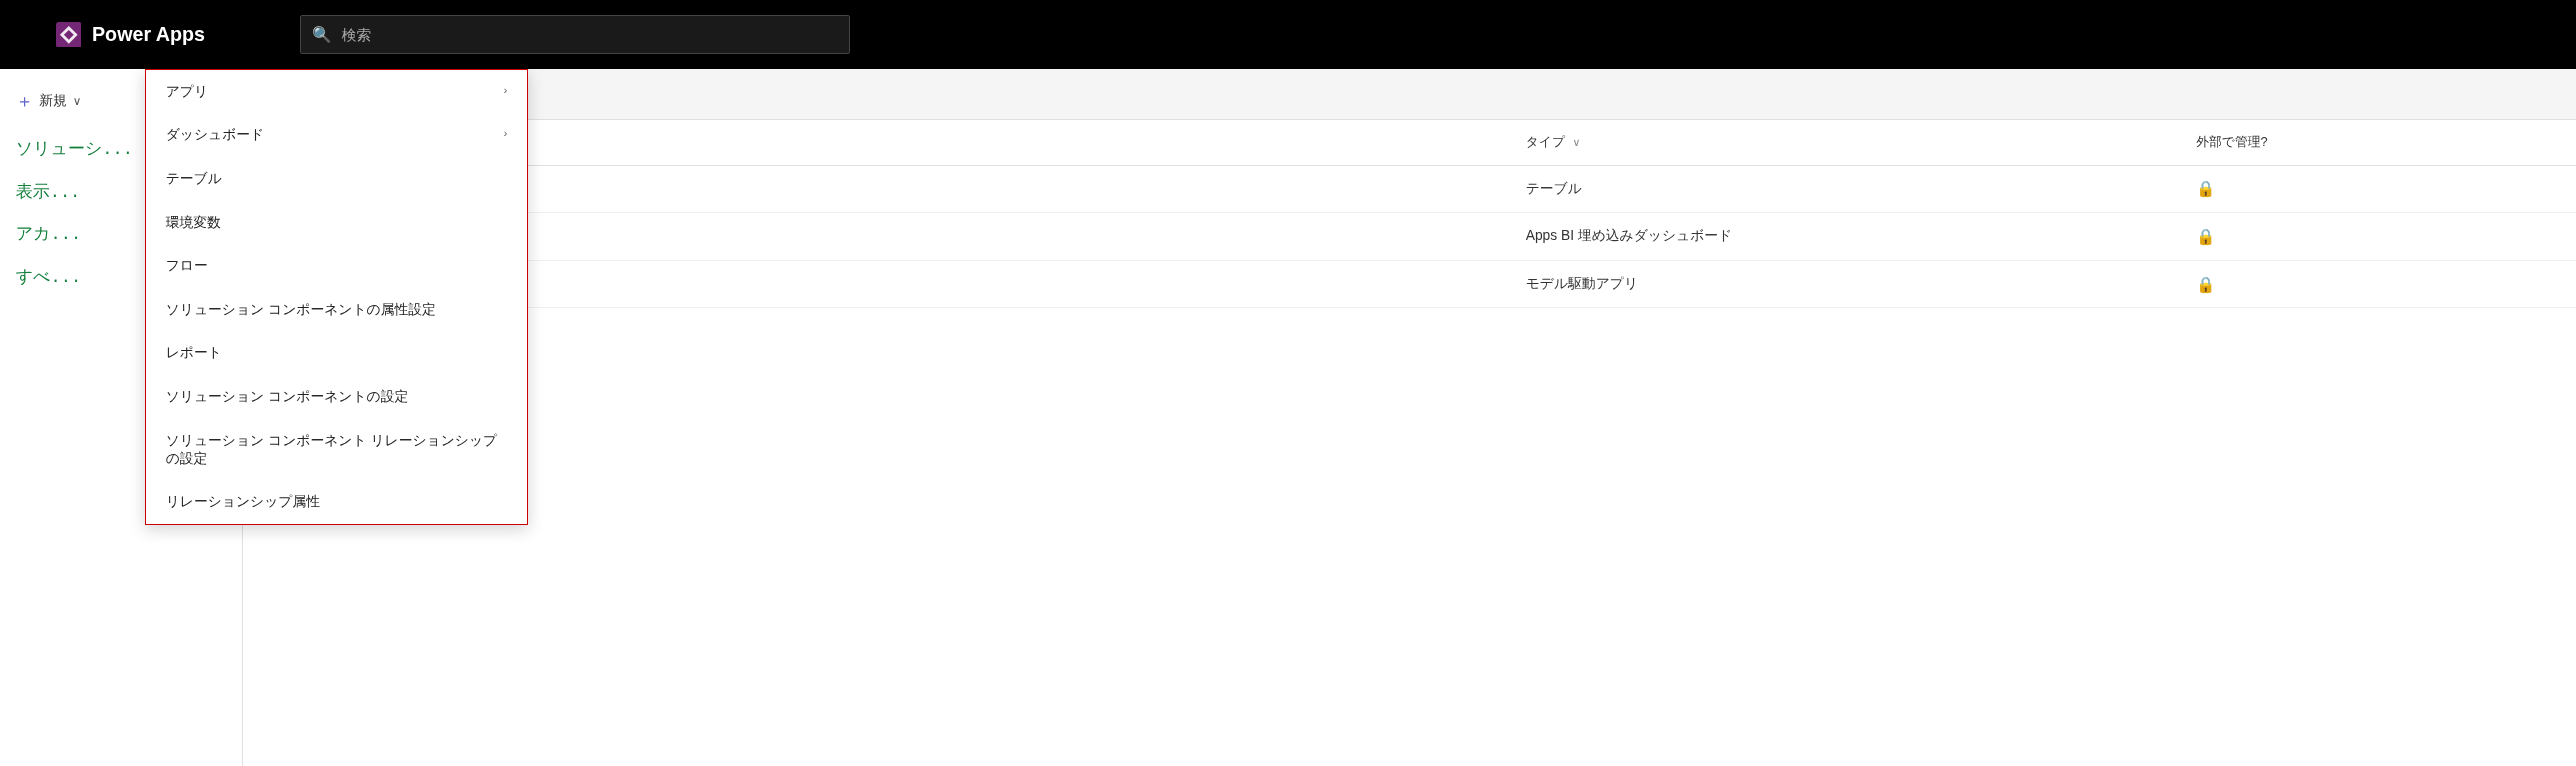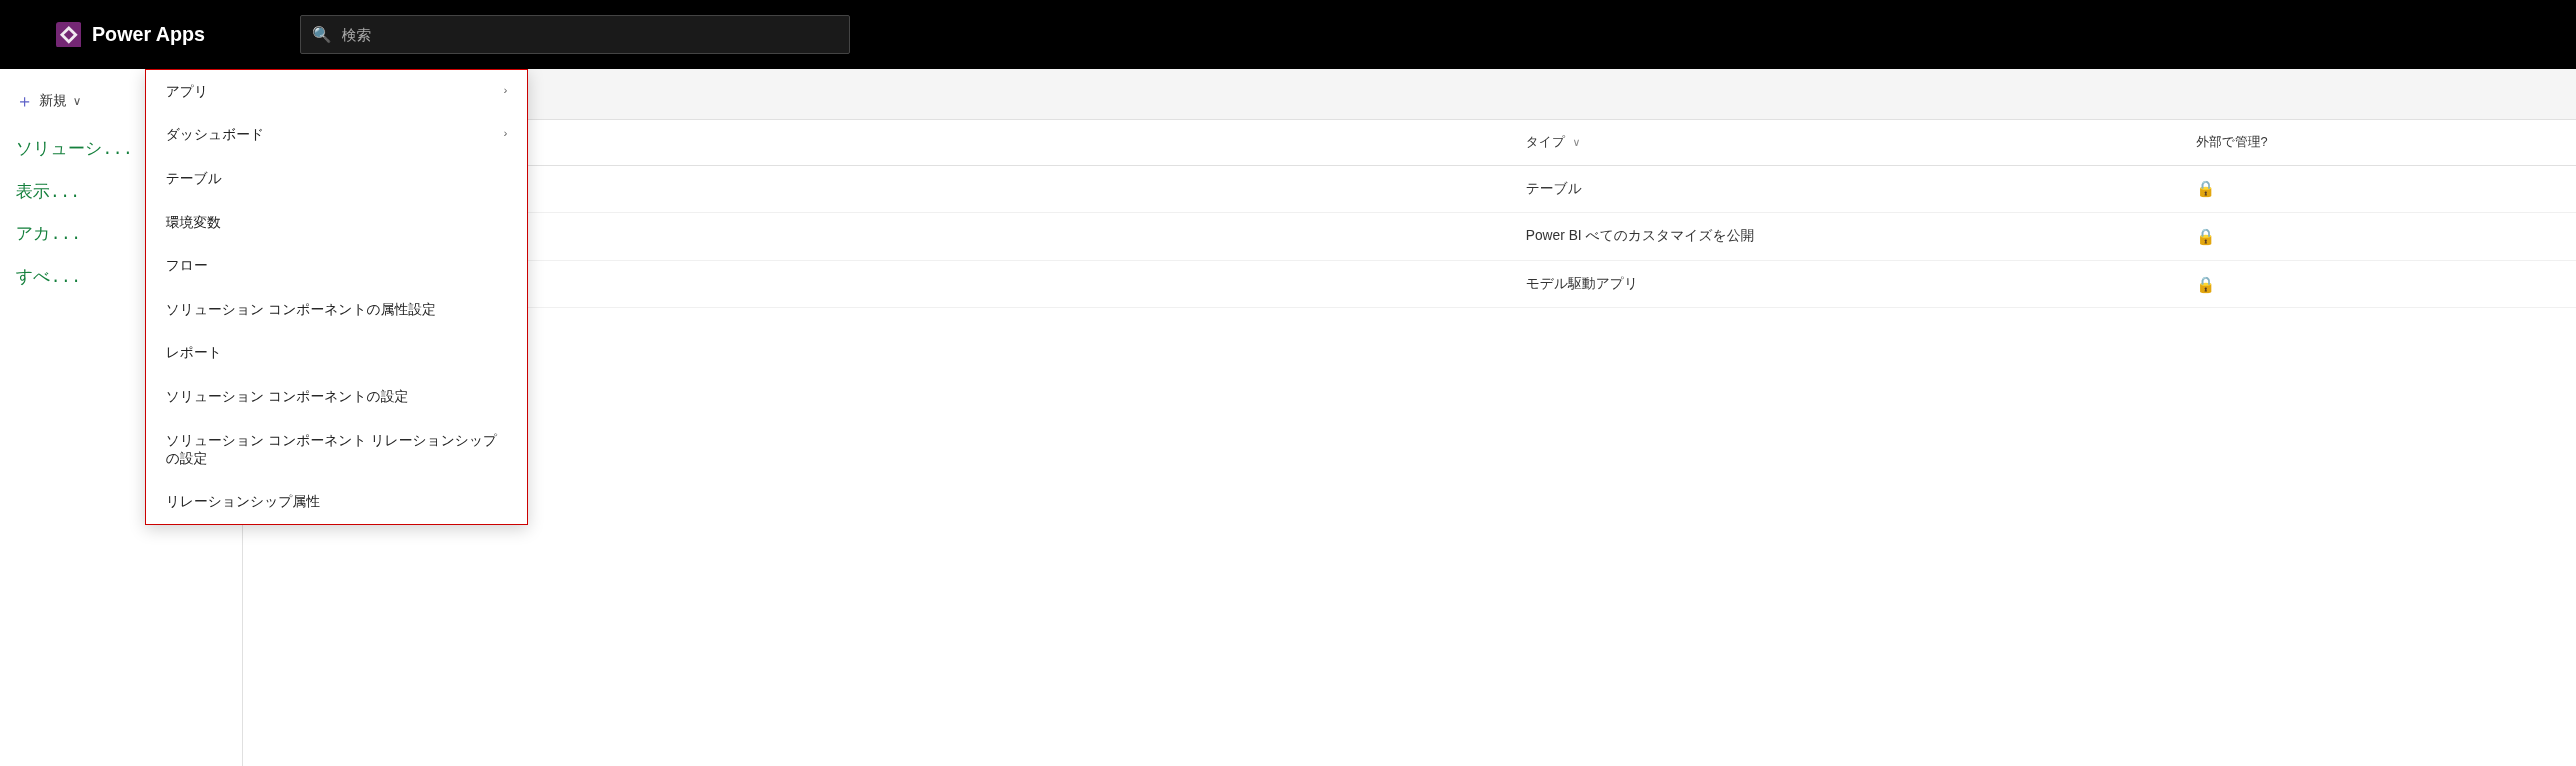--- a/index.html
+++ b/index.html
@@ -343,21 +343,21 @@
             </td>
           </tr>
           <tr>
             <td>
               <span class="row-dots">…</span>
             </td>
             <td>
               <span>すべてのアカウントの収益</span>
             </td>
             <td>
-              <span>Power BI べてのカスタマイズを公開</span>
+              <span>Apps BI 埋め込みダッシュボード</span>
             </td>
             <td>
               <span class="lock-icon">🔒</span>
             </td>
           </tr>
           <tr>
             <td>
               <span class="row-dots">…</span>
             </td>
             <td>

